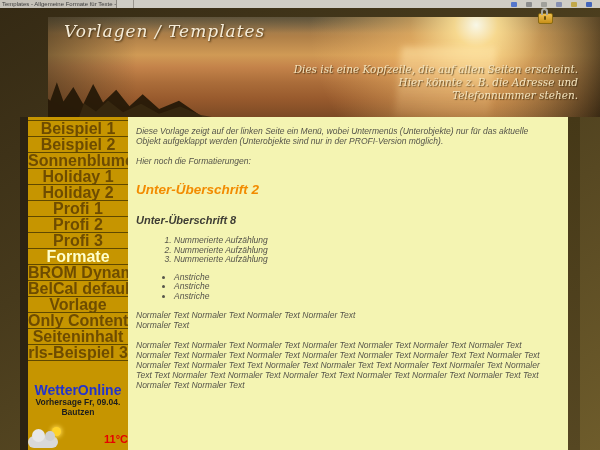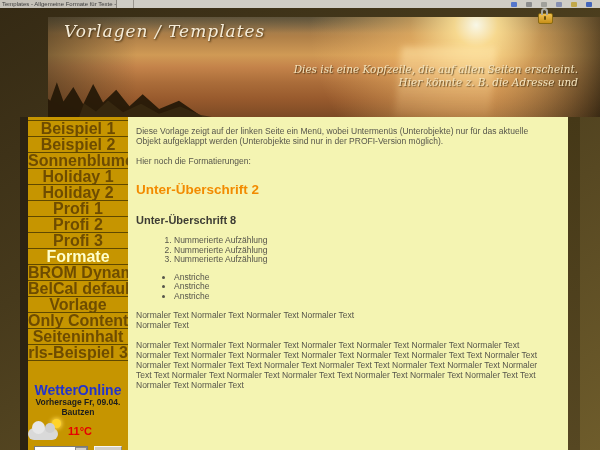--- a/index.html
+++ b/index.html
@@ -70,22 +70,22 @@
   .menu { margin-top:3px; border-top:1px solid #5f4800; }
   .menu-item { height:15px; line-height:15px; border-bottom:1px solid #5f4800;
                text-align:center; font-size:16px; font-weight:bold; color:#6e4c00;
                cursor:pointer; overflow:hidden; white-space:nowrap; }
   .menu-item.active { color:#ffffcc; }
 
   
   .weather { position:absolute; left:0; top:267px; width:100px; text-align:center; }
   .weather-logo { font-size:14px; font-weight:bold; color:#2233cc; line-height:13px; }
   .weather-line { font-size:8.5px; font-weight:bold; color:#1d1d1d; line-height:10px; }
-  .weather-mid { position:relative; height:24px; margin-top:2px;
-                 display:flex; align-items:center; justify-content:flex-start; gap:10px; }
+  .weather-mid { position:relative; height:24px; margin-top:10px;
+                 display:flex; align-items:center; justify-content:space-between; gap:10px; }
   .cloud { position:relative; width:30px; height:12px; background:#d9d9d9;
            border-radius:8px; margin-top:6px; }
   .cloud::before { content:""; position:absolute; left:4px; top:-7px; width:13px; height:13px;
                    background:#e7e7e7; border-radius:50%; }
   .cloud::after { content:""; position:absolute; right:3px; top:-5px; width:10px; height:10px;
                   background:#cfcfcf; border-radius:50%; }
   .mini-sun { position:absolute; right:-3px; top:-9px; width:9px; height:9px;
               background:#ffd32a; border-radius:50%; box-shadow:0 0 4px 1px #ffda50; }
   .weather-temp { font-size:11px; font-weight:bold; color:#e60000; }
   .weather-controls { display:flex; justify-content:center; gap:6px; margin-top:3px; }
@@ -96,21 +96,21 @@
                   border:1px solid #8a8a8a; font-size:6px; line-height:11px;
                   text-align:center; color:#333; box-sizing:border-box; }
   .go-btn { width:28px; height:14px; background:#d4d0c8;
             border:1px solid #8a8a8a; border-top-color:#f5f5f5; border-left-color:#f5f5f5;
             font-size:8.5px; font-weight:bold; color:#333; line-height:12px;
             text-align:center; cursor:pointer; box-sizing:border-box; }
 
   
   .content { position:absolute; left:128px; top:117px; width:440px; height:333px;
              background:#f4f4b2; color:#56554b; font-size:8.5px; line-height:10px;
-             padding:9px 20px 0 8px; box-sizing:border-box; overflow:hidden; }
+             padding:9px 20px 0 8px; box-sizing:border-box; overflow:hidden;font-style:italic; }
   .right-strip { position:absolute; left:568px; top:117px; width:12px; height:333px;
                  background:linear-gradient(180deg,#453817,#564722); }
   .intro { margin:0 0 10px 0; }
   .formats-intro { margin:0; }
   .content h1 { font-size:19px; line-height:20px; color:#3d3c34; margin:11px 0 0 0; }
   .content h2 { font-size:13.5px; line-height:14px; color:#f28b00; margin:17px 0 0 0; }
   .content h3 { font-size:11px; line-height:12px; color:#3d3c34; margin:17px 0 0 0; }
   .content ol { margin:10px 0 0 26px; padding-left:12px; }
   .content ul { margin:8px 0 0 29px; padding-left:9px; }
   .content li { line-height:9.5px; margin:0; }
@@ -139,20 +139,21 @@
 <div class="lock"></div>
 
 <div class="site-header">
   <div class="sun-beam"></div>
   <div class="grass"></div>
   <div class="grass2"></div>
   <div class="header-title">Vorlagen / Templates</div>
   <div class="header-tagline">
     <div>Dies ist eine Kopfzeile, die auf allen Seiten erscheint.</div>
     <div>Hier könnte z. B. die Adresse und</div>
+    <div>Telefonnummer stehen.</div>
   </div>
 </div>
 
 <div class="sidebar-strip"></div>
 <div class="sidebar">
   <nav class="menu">
     <div class="menu-item">Beispiel 1</div>
     <div class="menu-item">Beispiel 2</div>
     <div class="menu-item">Sonnenblume</div>
     <div class="menu-item">Holiday 1</div>

